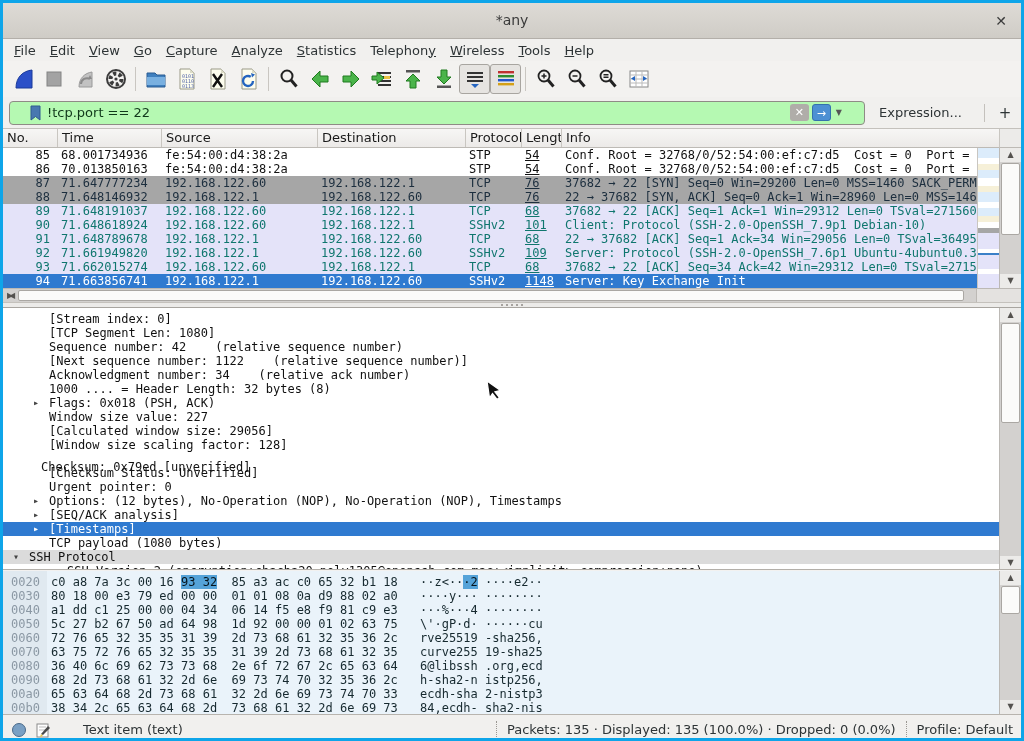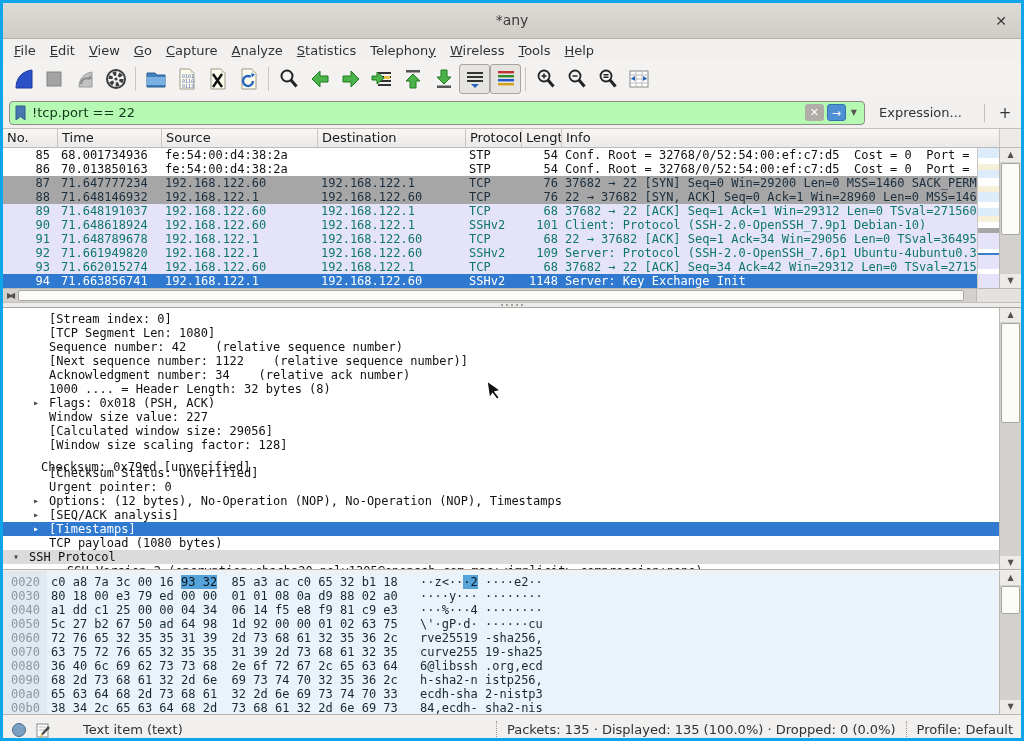--- a/index.html
+++ b/index.html
@@ -19,41 +19,41 @@
   
   .toolbar{position:absolute;left:0;top:58px;width:100%;height:36px;background:#f3f2f0;
     display:flex;align-items:center;padding-left:4px;}
   .tbtn{width:31px;height:30px;display:flex;align-items:center;justify-content:center;border:1px solid transparent;border-radius:3px;}
   .tbtn.pressed{border:1px solid #a8a5a0;background:#e6e4e1;}
   .tsep{width:1px;height:24px;background:#c9c6c1;margin:0 4px;}
   
   .filterbar{position:absolute;left:0;top:94px;width:100%;height:32px;background:#f1f0ee;
     border-bottom:1px solid #c4c1bc;display:flex;align-items:center;padding:0 6px;}
   .filter-field{flex:0 0 856px;height:24px;background:#b5f9b2;border:1px solid #8f8b86;border-radius:4px;
-    display:flex;align-items:center;padding:0 3px;}
+    display:flex;align-items:center;padding:0 18px;}
   .filter-text{flex:1;font-size:13px;color:#10381a;padding-left:5px;white-space:pre;overflow:hidden;}
   .fbtn{width:19px;height:17px;border-radius:3px;color:#fff;font-size:11px;line-height:17px;text-align:center;margin-left:3px;}
   .fbtn.clear{background:#b0ada9;}
   .fbtn.apply{background:#4d90d3;border:1px solid #3471ad;}
   .f-drop{font-size:8px;color:#555;margin:0 4px 0 5px;}
   .expr{font-size:13px;color:#2e3436;margin-left:14px;}
   .fdiv{width:1px;height:18px;background:#c4c1bc;margin:0 10px;}
   .fplus{font-size:15px;color:#2e3436;width:20px;text-align:center;}
   
   .plist{position:absolute;left:0;top:126px;width:100%;height:173px;background:#fff;}
   .pgrid{display:grid;grid-template-columns:55px 104px 156px 148px 56px 40px 1fr;}
   .phead{position:absolute;left:0;top:0;width:1002px;height:19px;background:linear-gradient(#f7f6f5,#eceae8);
     border-bottom:1px solid #bdbab5;font-size:13px;color:#1a1a1a;}
   .phead .hc{padding:1px 4px;border-right:1px solid #c9c6c1;overflow:hidden;white-space:nowrap;height:18px;line-height:16px;}
   .hdr-corner{position:absolute;right:0;top:0;width:22px;height:19px;background:#ecebe9;border-left:1px solid #c9c6c1;border-bottom:1px solid #bdbab5;}
   .prows{position:absolute;left:0;top:19px;width:978px;height:140px;overflow:hidden;background:#fff;}
   .prow{height:14px;font:12px/14px "DejaVu Sans Mono","Liberation Mono",monospace;white-space:pre;}
   .prow .c{overflow:hidden;padding:0 3px;}
   .prow .no{text-align:right;padding-right:8px;}
-  .prow .len{text-align:right;padding-right:4px;}
+  .prow .len{text-align:left;padding-right:4px;text-decoration:underline;}
   .st-white{background:#fff;color:#111;}
   .st-gray{background:#a6a6a6;color:#1c2e3e;}
   .st-lav{background:#e4e3f9;color:#0f766e;}
   .st-sel{background:#2f7ad0;color:#fff;}
   .minimap{position:absolute;right:22px;top:19px;width:22px;height:140px;border-left:1px solid #c9c6c1;background:#fff;}
   .minimap div{width:100%;}
   
   .vsb{position:absolute;width:22px;background:#d3d1cf;border-left:1px solid #bcb9b5;}
   .sb-btn{position:absolute;left:0;width:21px;height:14px;background:#ecebe9;color:#54524f;
     font-size:8px;text-align:center;line-height:14px;}

